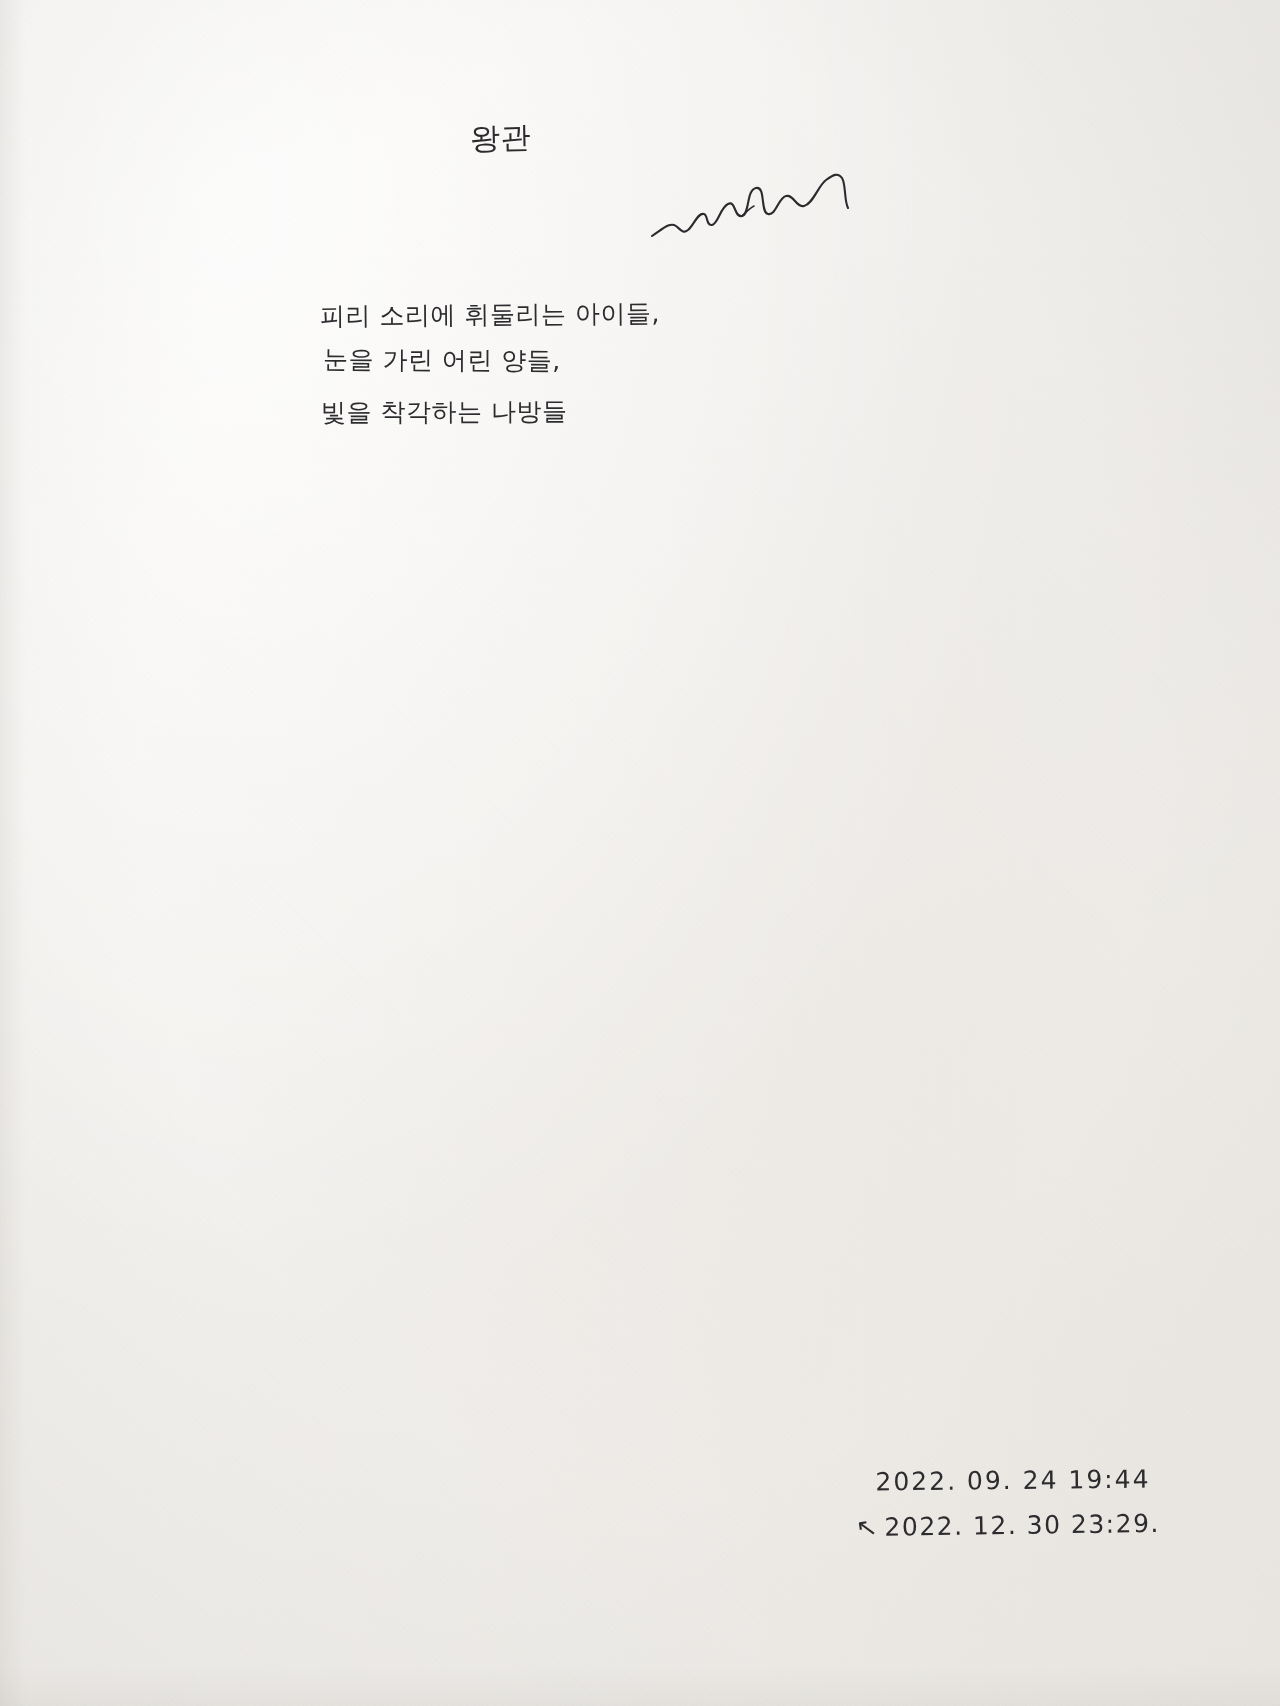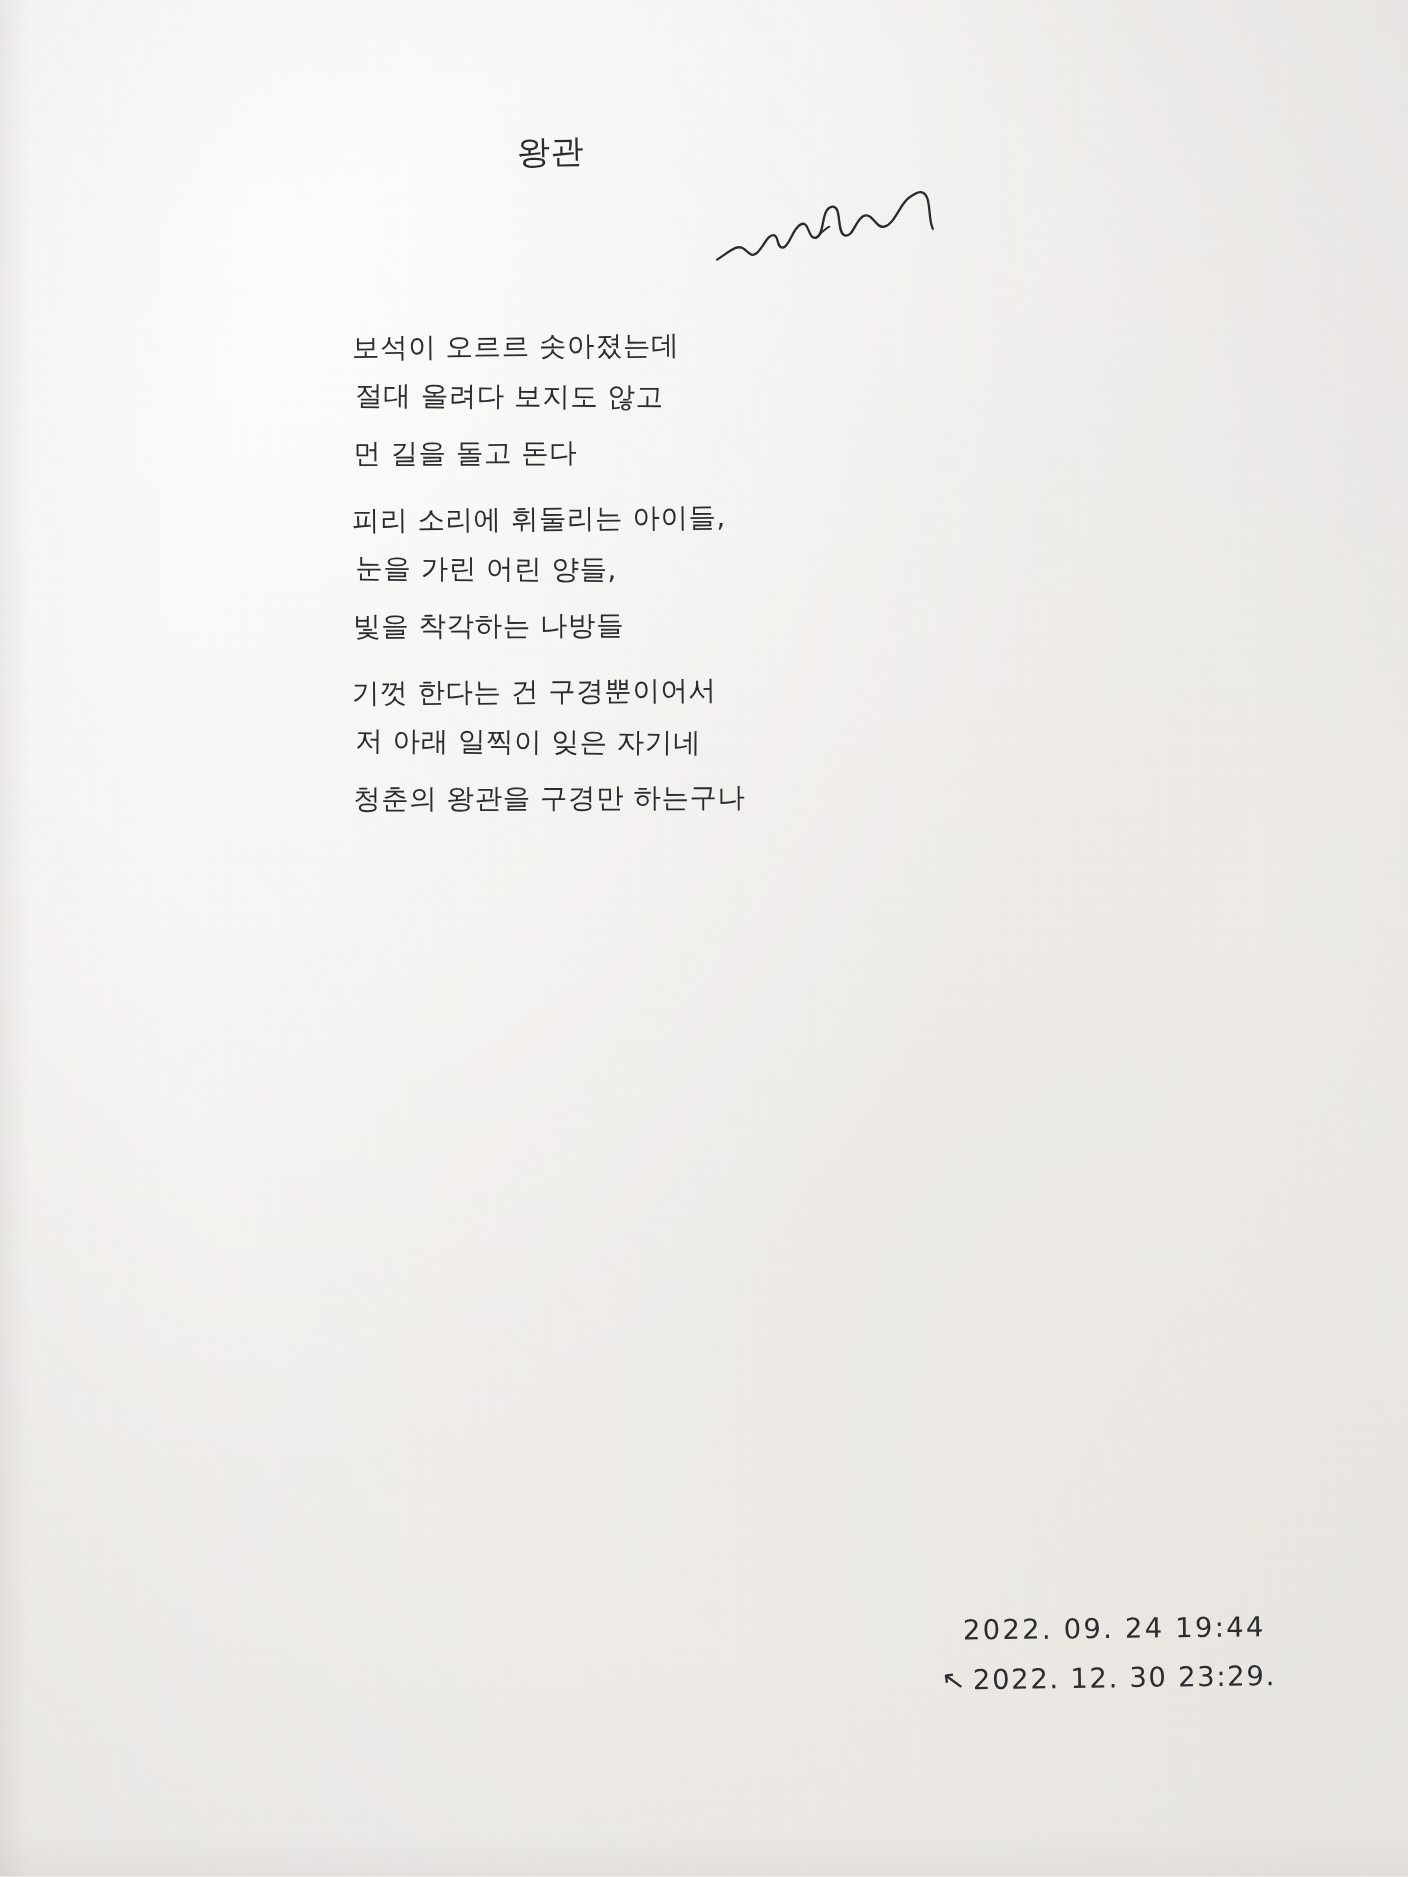--- a/index.html
+++ b/index.html
@@ -144,37 +144,27 @@
     <svg width="230" height="80" viewBox="0 0 230 80" fill="none" xmlns="http://www.w3.org/2000/svg" aria-hidden="true">
       <path d="M2 68 C14 60, 20 54, 26 58 C31 62, 33 66, 38 62 C44 57, 48 44, 54 46 C58 47, 56 58, 62 57 C68 56, 70 40, 78 36 C86 32, 84 50, 92 48 C100 46, 96 22, 106 20 C116 18, 110 44, 118 46 C126 48, 128 30, 136 28 C144 26, 146 40, 154 38 C163 36, 168 18, 176 12 C183 7, 188 4, 192 10 C196 16, 194 32, 198 40" stroke="#2b2b2e" stroke-width="2.1" stroke-linecap="round" stroke-linejoin="round"></path>
       <path d="M92 48 C96 44, 100 40, 104 38" stroke="#2b2b2e" stroke-width="1.6" stroke-linecap="round"></path>
     </svg>
   </div>
 
   <div id="poem" class="hand">
 
 
 
-    <div class="stanza">
-      <div class="line">보석이 오르르  솟아졌는데</div>
-      <div class="line">절대 올려다 보지도 않고</div>
-      <div class="line">먼 길을 돌고 돈다</div>
-    </div>
 
     <div class="stanza">
       <div class="line">피리 소리에  휘둘리는 아이들,</div>
       <div class="line">눈을 가린 어린 양들,</div>
       <div class="line">빛을 착각하는  나방들</div>
     </div>
 
-    <div class="stanza">
-      <div class="line">기껏 한다는 건 구경뿐이어서</div>
-      <div class="line">저 아래  일찍이 잊은 자기네</div>
-      <div class="line">청춘의 왕관을 구경만 하는구나</div>
-    </div>
 
 
   </div>
 
   <div id="dates" class="hand">
     <div class="date-line first">2022. 09. 24   19:44</div>
     <div class="date-line second">
       <span class="caret">↖</span><span>2022. 12. 30 23:29.</span>
     </div>
   </div>

